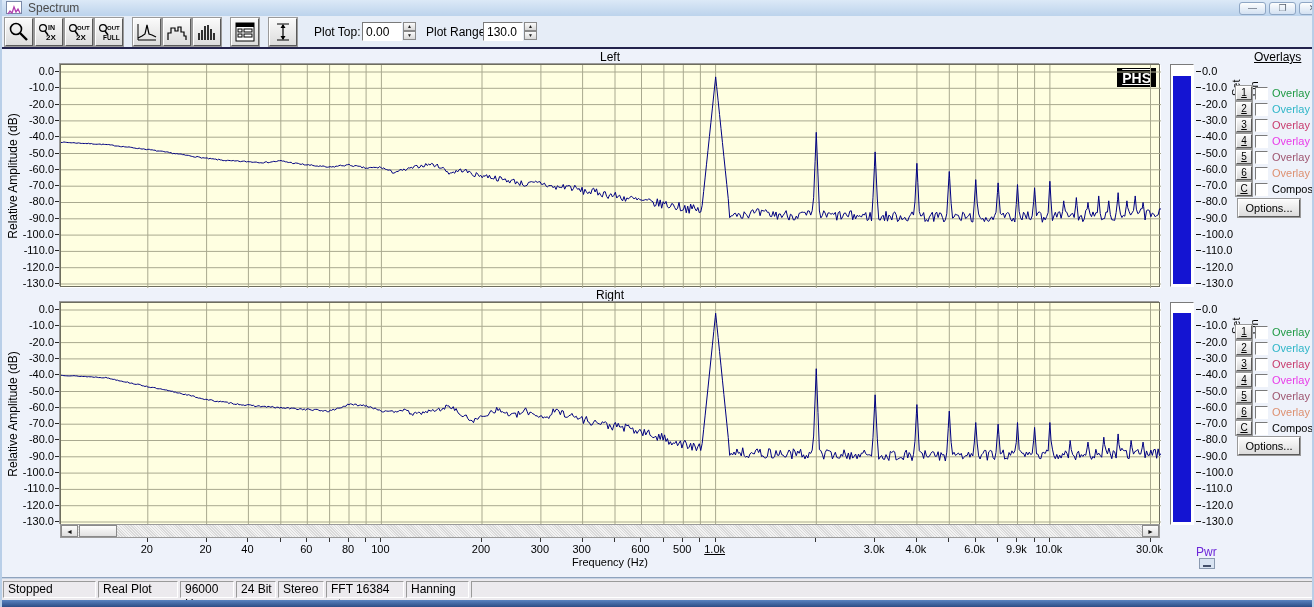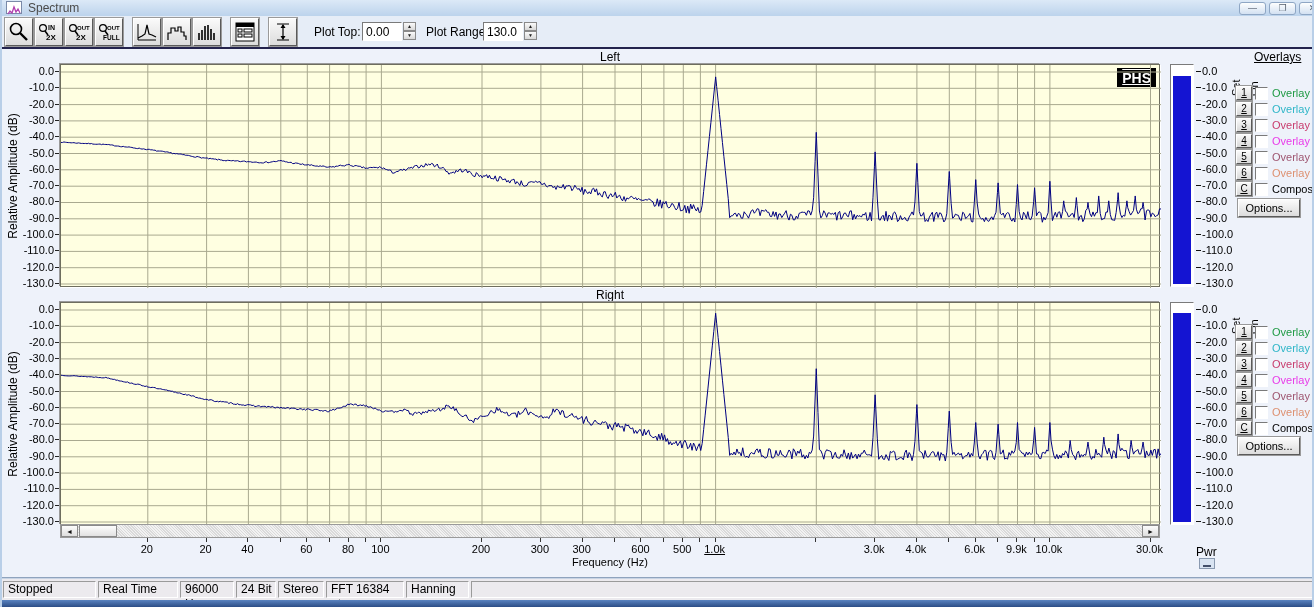--- a/index.html
+++ b/index.html
@@ -51,21 +51,21 @@
   .sb-btn{position:absolute;top:0;width:17px;height:12px;background:linear-gradient(#fcfcfc,#dedede);
           border:1px solid #8a8a8a;font-size:7px;line-height:11px;text-align:center;color:#111;}
   .sb-thumb{position:absolute;left:18px;top:0;width:38px;height:12px;background:linear-gradient(#fdfdfd,#e2e2e2);
             border:1px solid #8a8a8a;}
   
   .meter{position:absolute;left:1168px;width:24px;height:223px;background:#fff;
          border:1px solid;border-color:#7a7a7a #ffffff #ffffff #7a7a7a;}
   .meter-fill{position:absolute;left:2px;right:2px;}
   .mtick{position:absolute;left:1194px;width:5px;height:1px;background:#111;}
   .mlabel{position:absolute;left:1200px;font-size:11px;color:#000;white-space:nowrap;}
-  .pwr-label{position:absolute;left:1194px;top:545px;font-size:12px;color:#000000;}
+  .pwr-label{position:absolute;left:1194px;top:545px;font-size:12px;color:#6d28d9;}
   .mini-win{position:absolute;left:1197px;top:558px;width:16px;height:11px;background:#d9e4f2;
             border:1px solid #8a9ab0;}
   .mini-win div{position:absolute;left:3px;bottom:1px;width:8px;height:2px;background:#44506a;}
   
   .ov-header{position:absolute;left:1252px;width:60px;font-size:12px;color:#000;text-decoration:underline;}
   .vlabel{position:absolute;font-size:11px;color:#000;transform:rotate(-90deg);transform-origin:left bottom;white-space:nowrap;}
   .ov-btn{position:absolute;left:1234px;width:16px;height:14px;background:linear-gradient(#fafafa,#d9d9d9);
           border:1px solid;border-color:#ffffff #5a5a5a #5a5a5a #ffffff;box-shadow:0 0 0 1px #999;
           font-size:10px;line-height:12px;text-align:center;text-decoration:underline;color:#000;}
   .ov-check{position:absolute;left:1253px;width:13px;height:13px;background:#fff;
@@ -434,21 +434,21 @@
   <div class="pwr-label">Pwr</div>
   <div class="mini-win">
       <div></div>
     </div>
 
   <div class="ov-header" style="top:50px;">Overlays</div>
 
   <div class="status-rule"></div>
   <div class="statusbar">
     <div class="seg" style="left:1px;width:93px;">Stopped</div>
-    <div class="seg" style="left:96px;width:80px;">Real Time</div>
+    <div class="seg" style="left:96px;width:80px;">Real Plot</div>
     <div class="seg" style="left:178px;width:54px;">96000 Hz</div>
     <div class="seg" style="left:234px;width:40px;">24 Bit</div>
     <div class="seg" style="left:276px;width:46px;">Stereo</div>
     <div class="seg" style="left:324px;width:78px;">FFT 16384 pts</div>
     <div class="seg" style="left:404px;width:63px;">Hanning</div>
     <div class="seg" style="left:469px;width:844px;"></div>
   </div>
   <div class="taskbar-strip"></div>
 </div>
 

